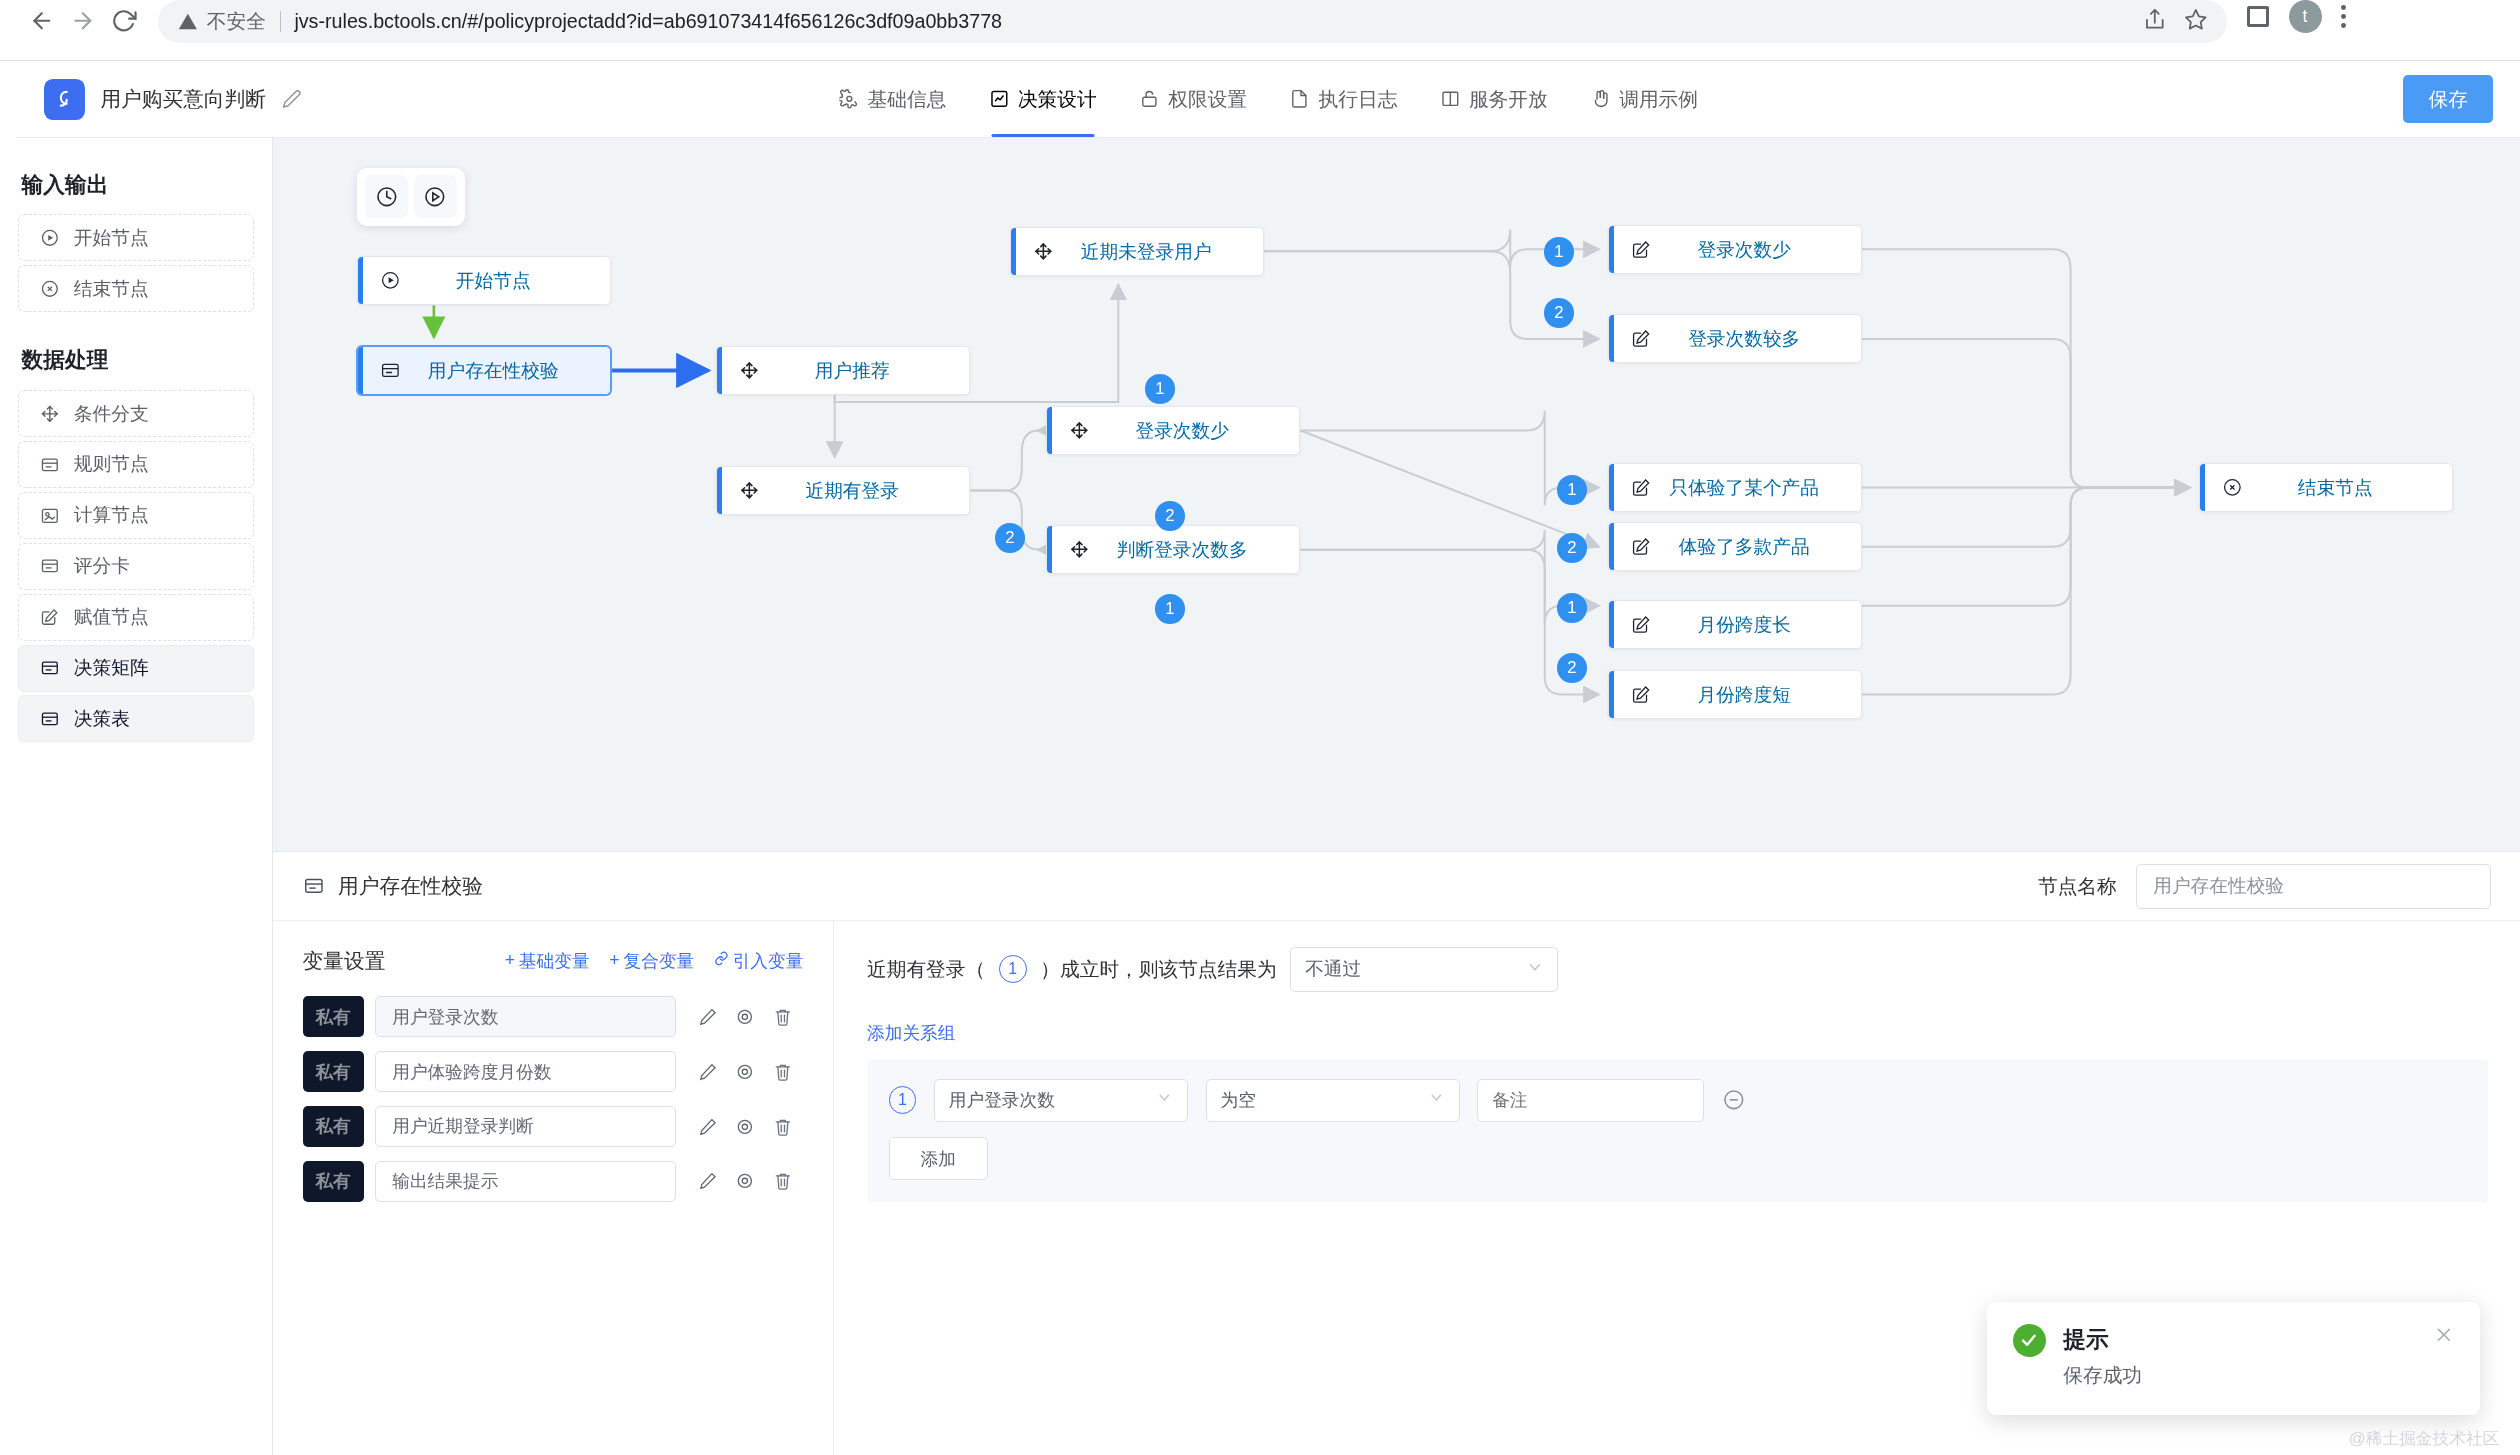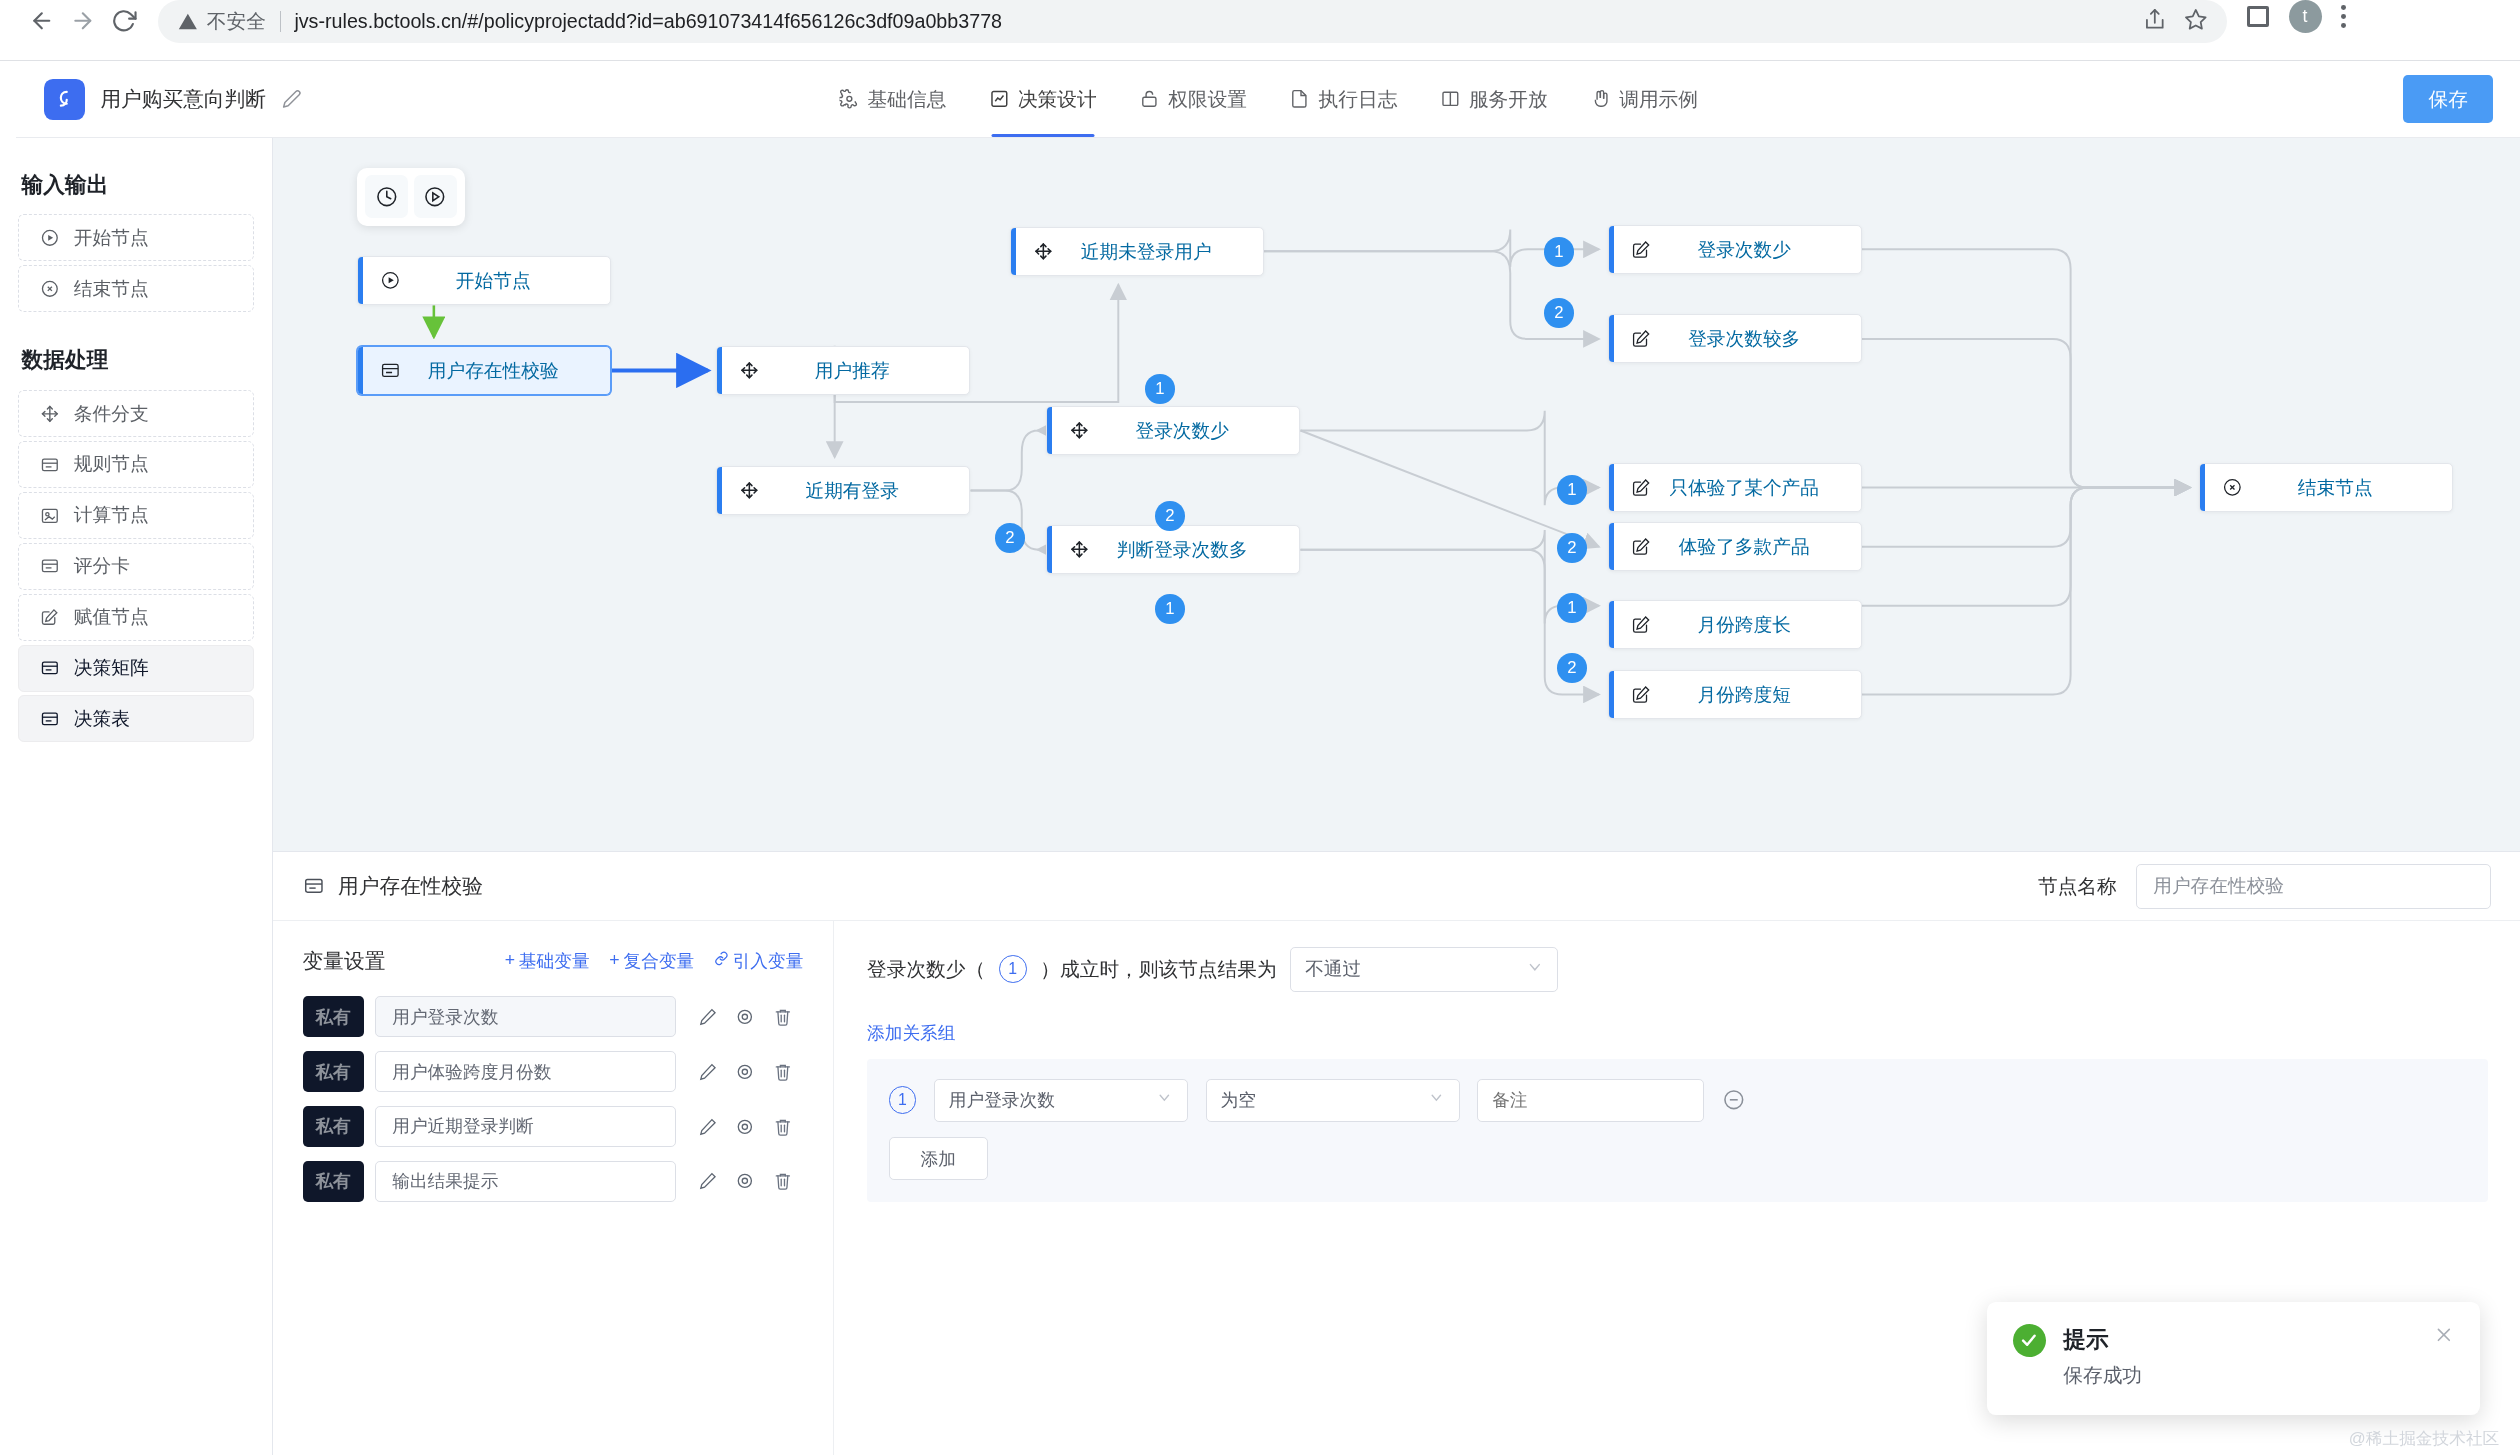--- a/index.html
+++ b/index.html
@@ -86,21 +86,21 @@
   .nav-tabs {
     position: absolute; left: 50%; transform: translateX(-50%);
     display:flex; align-items:flex-end; gap: 43px; height: 100%;
   }
   .tab {
     display:flex; align-items:center; gap: 8.9px;
     font-size: 19.7px; color: #606266;
     height: 100%;
     position: relative;
   }
-  .tab.active { color: #404040; }
+  .tab.active { color: #000000; }
   .tab.active::after {
     content: ""; position: absolute; bottom: 0; left: 2px; right: 2px;
     height: 3px; background: #3d6df0; border-radius: 2px;
   }
   .tab-ico { display:flex; align-items:center; }
   .save-btn {
     margin-left: auto;
     background: #4a9bf5; color: #fff;
     border: none; border-radius: 4.9px;
     font-size: 19.7px;
@@ -932,21 +932,21 @@
                       <line x1="14" y1="10" x2="14" y2="18"></line>
                     </svg>
                   </span>
                 </span>
               </div>
             </div>
         </div>
 
         <div class="rules-col">
           <div class="rule-line">
-            <span>登录次数少（</span>
+            <span>近期有登录（</span>
             <span class="circ-num">1</span>
             <span>）成立时，则该节点结果为</span>
             <span class="sel-box">
               <span>不通过</span>
               <span class="caret">
                 <svg width="17.7" height="17.7" viewBox="0 0 24 24" fill="none" stroke="currentColor" stroke-width="2" stroke-linecap="round">
                     <polyline points="6 9 12 16 18 9"></polyline>
                   </svg>
               </span>
             </span>

